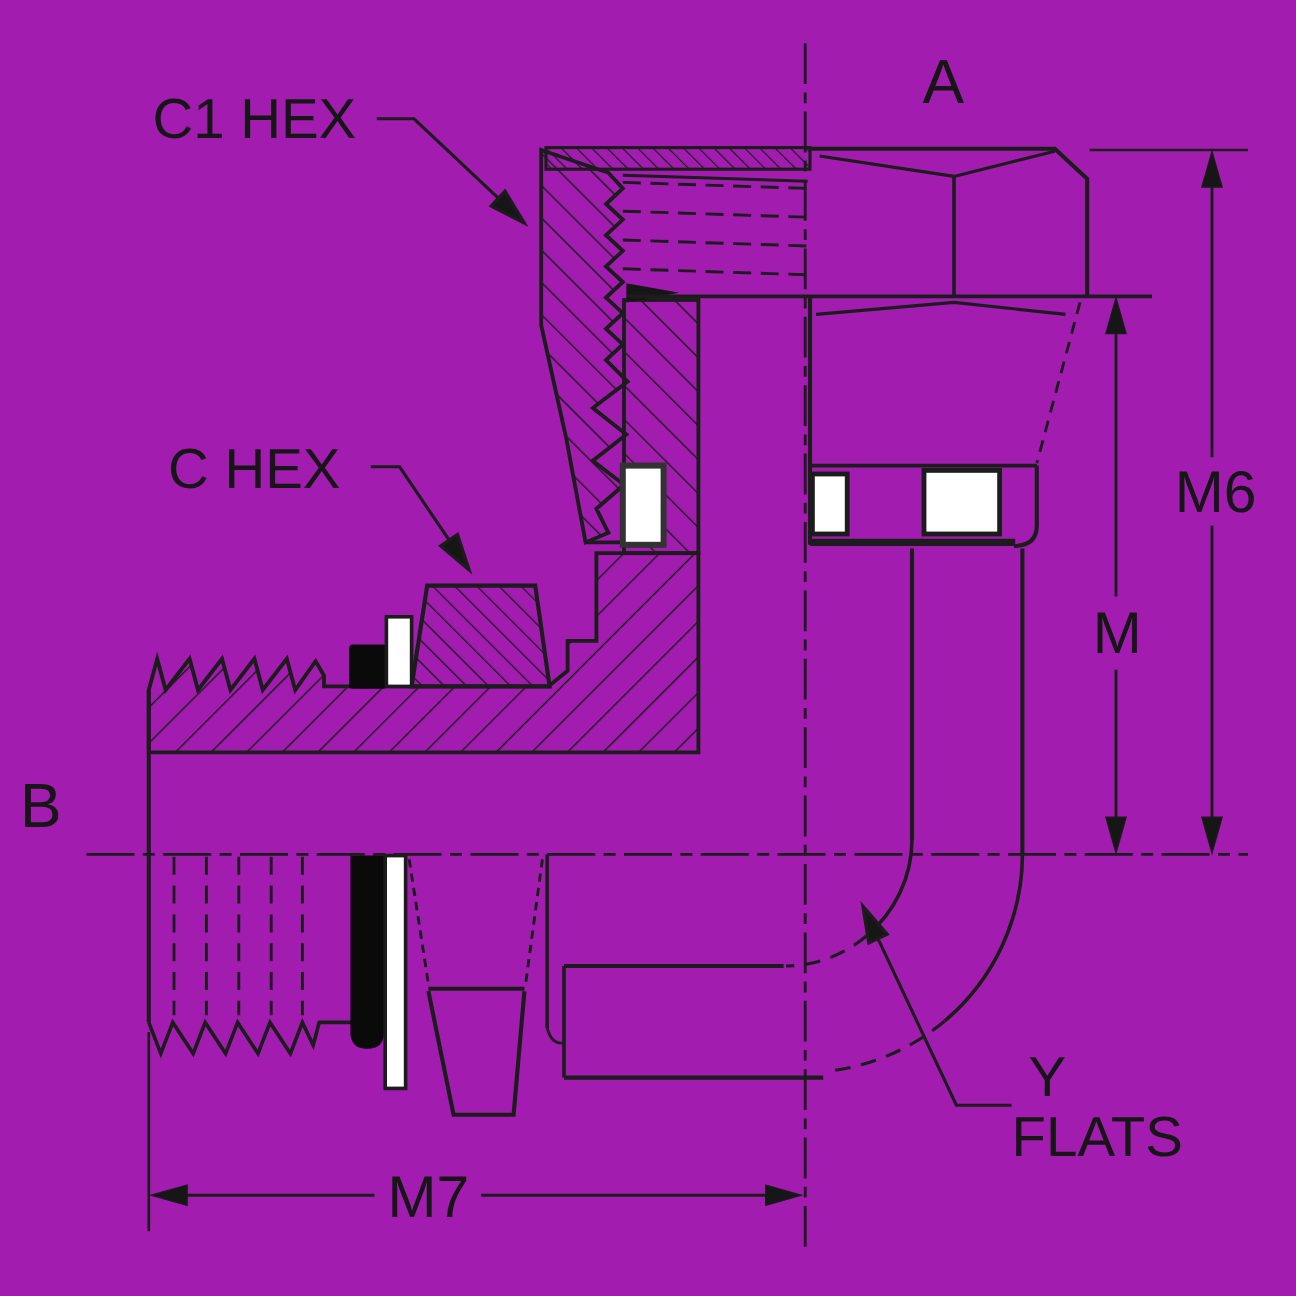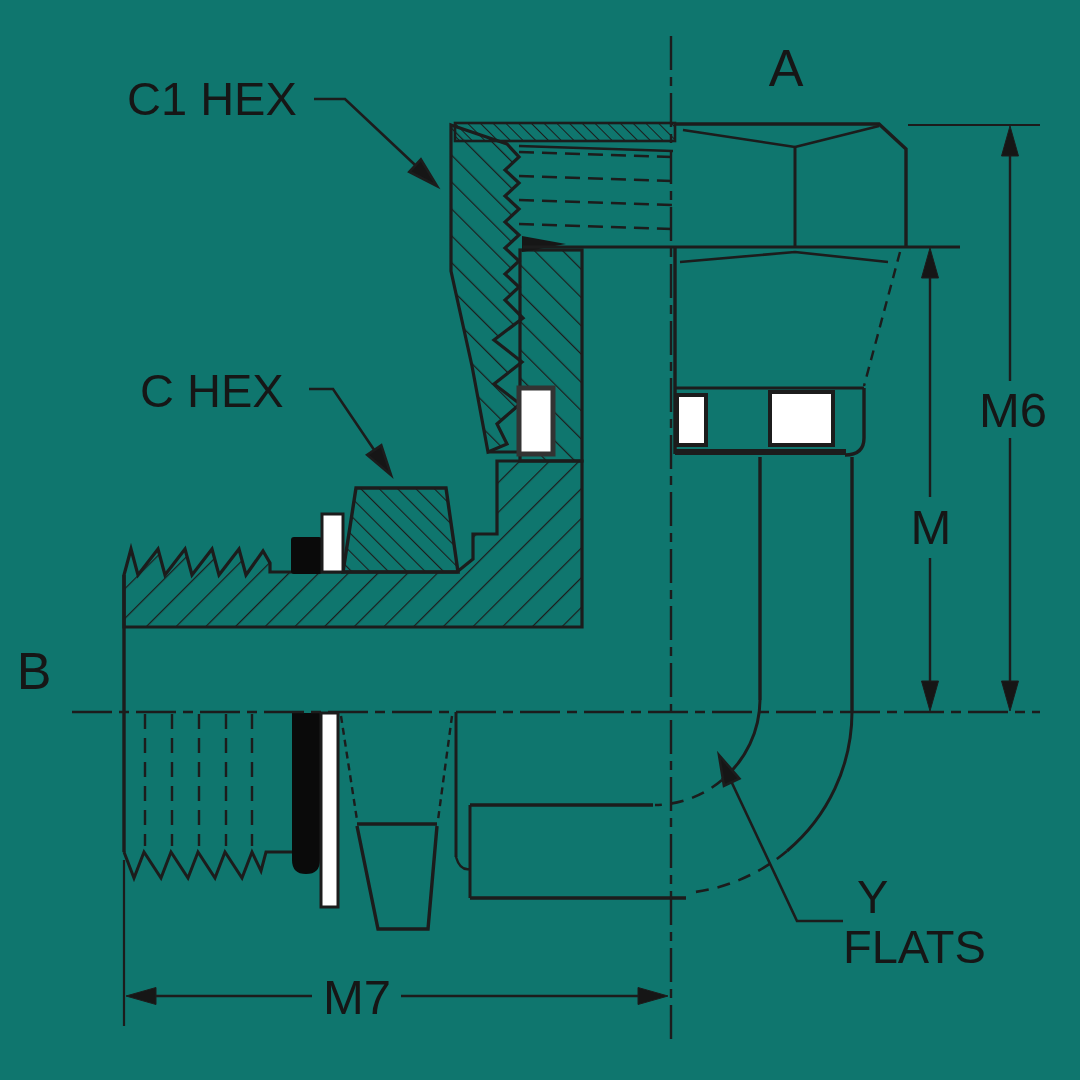--- a/index.html
+++ b/index.html
@@ -1,16 +1,16 @@
 <!DOCTYPE html>
 <html><head>
 <meta charset="utf-8">
 <style>
   html,body{margin:0;padding:0;background:#ffffff;}
-  .canvas{width:1080px;height:1080px;position:relative;background:#0f766e;overflow:hidden;
+  .canvas{width:1080px;height:1080px;position:relative;background:#a21caf;overflow:hidden;
           font-family:"Liberation Sans", sans-serif;}
   svg{display:block;}
   text{font-family:"Liberation Sans", sans-serif; fill:#161616;}
 </style>
 </head>
 <body>
 
 <div class="canvas">
 <svg width="1080" height="1080" viewBox="0 0 1080 1080">
   <defs>

